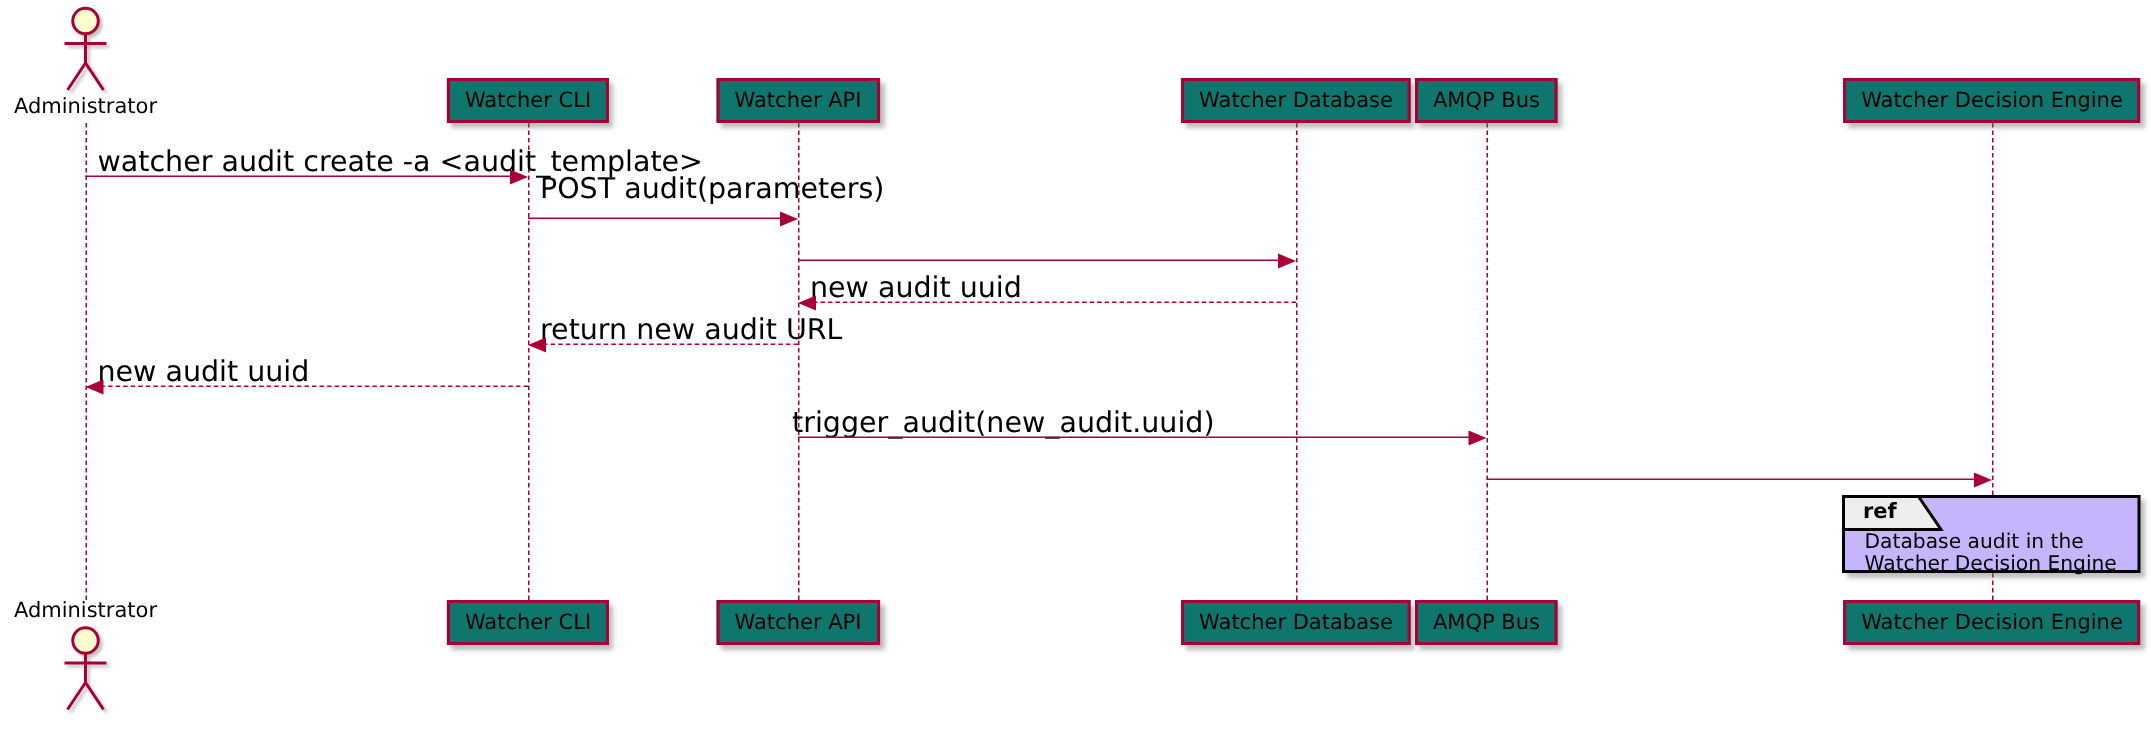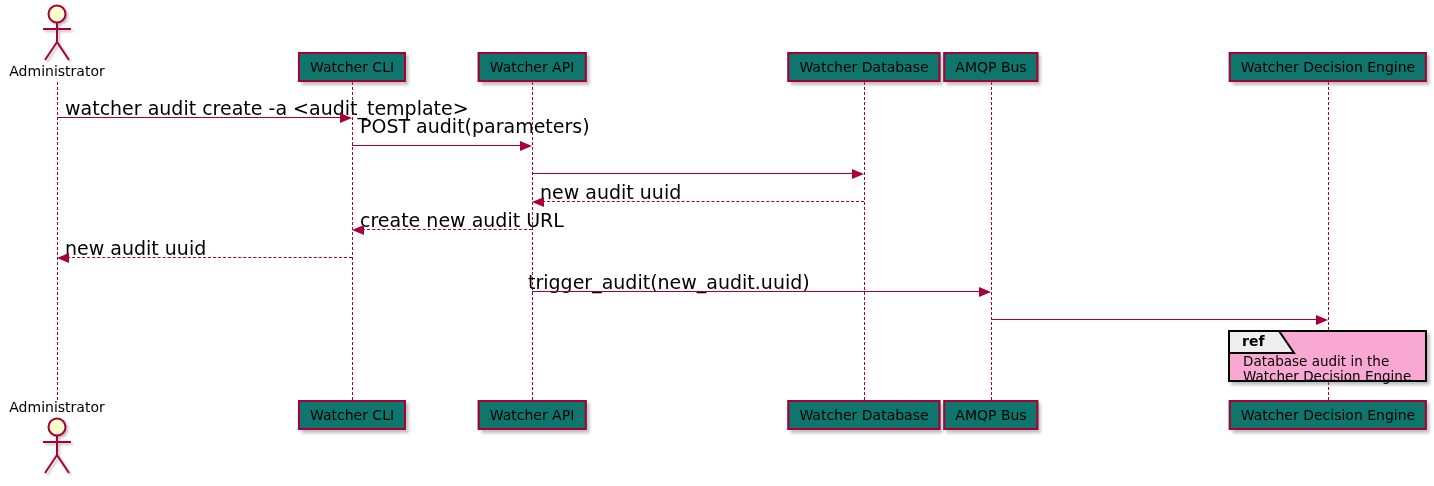--- a/index.html
+++ b/index.html
@@ -49,21 +49,21 @@
   .msg-line.dashed{border-top-style:dashed;}
   .arrowhead{position:absolute;width:0;height:0;
     border-top:5px solid transparent;
     border-bottom:5px solid transparent;
   }
   .arrowhead.right{border-left:12px solid #A80036;}
   .arrowhead.left{border-right:12px solid #A80036;}
   .refbox{
     position:absolute;
     box-sizing:border-box;
-    background:#f9a8d4;
+    background:#c4b5fd;
     border:2px solid #000000;
     box-shadow:3px 3px 3px rgba(110,110,110,0.45);
   }
   .ref-tab{position:absolute;left:-2px;top:-2px;}
   .ref-keyword{
     position:absolute;left:12px;top:1px;
     font-size:14px;font-weight:bold;color:#000;
   }
   .ref-lines{
     position:absolute;left:13px;top:22px;right:4px;
@@ -121,21 +121,21 @@
     <div class="msg-line" style="left: 57px; top: 117px; width: 285px; z-index: 3;"></div>
     <div class="arrowhead right" style="left: 340px; top: 113px; z-index: 3;"></div>
     <div class="msg-label" style="left: 360px; top: 118px; z-index: 3;">POST audit(parameters)</div>
     <div class="msg-line" style="left: 352px; top: 145px; width: 170px; z-index: 3;"></div>
     <div class="arrowhead right" style="left: 520px; top: 141px; z-index: 3;"></div>
     <div class="msg-line" style="left: 532px; top: 173px; width: 322px; z-index: 3;"></div>
     <div class="arrowhead right" style="left: 852px; top: 169px; z-index: 3;"></div>
     <div class="msg-label" style="left: 540px; top: 184px; z-index: 3;">new audit uuid</div>
     <div class="msg-line dashed" style="left: 542px; top: 201px; width: 322px; z-index: 3;"></div>
     <div class="arrowhead left" style="left: 532px; top: 197px; z-index: 3;"></div>
-    <div class="msg-label" style="left: 360px; top: 212px; z-index: 3;">create new audit URL</div>
+    <div class="msg-label" style="left: 360px; top: 212px; z-index: 3;">return new audit URL</div>
     <div class="msg-line dashed" style="left: 362px; top: 229px; width: 170px; z-index: 3;"></div>
     <div class="arrowhead left" style="left: 352px; top: 225px; z-index: 3;"></div>
     <div class="msg-label" style="left: 65px; top: 240px; z-index: 3;">new audit uuid</div>
     <div class="msg-line dashed" style="left: 67px; top: 257px; width: 285px; z-index: 3;"></div>
     <div class="arrowhead left" style="left: 57px; top: 253px; z-index: 3;"></div>
     <div class="msg-label" style="left: 528px; top: 274px; z-index: 3;">trigger_audit(new_audit.uuid)</div>
     <div class="msg-line" style="left: 532px; top: 291px; width: 449px; z-index: 3;"></div>
     <div class="arrowhead right" style="left: 979px; top: 287px; z-index: 3;"></div>
     <div class="msg-line" style="left: 991px; top: 319px; width: 327px; z-index: 3;"></div>
     <div class="arrowhead right" style="left: 1316px; top: 315px; z-index: 3;"></div>

